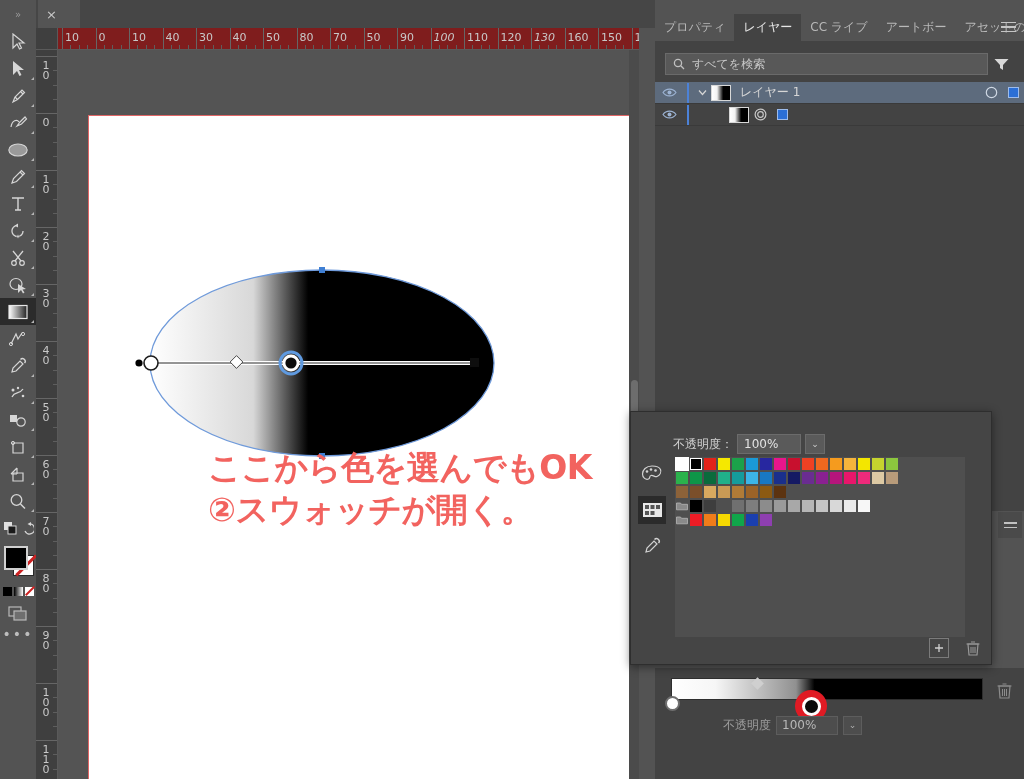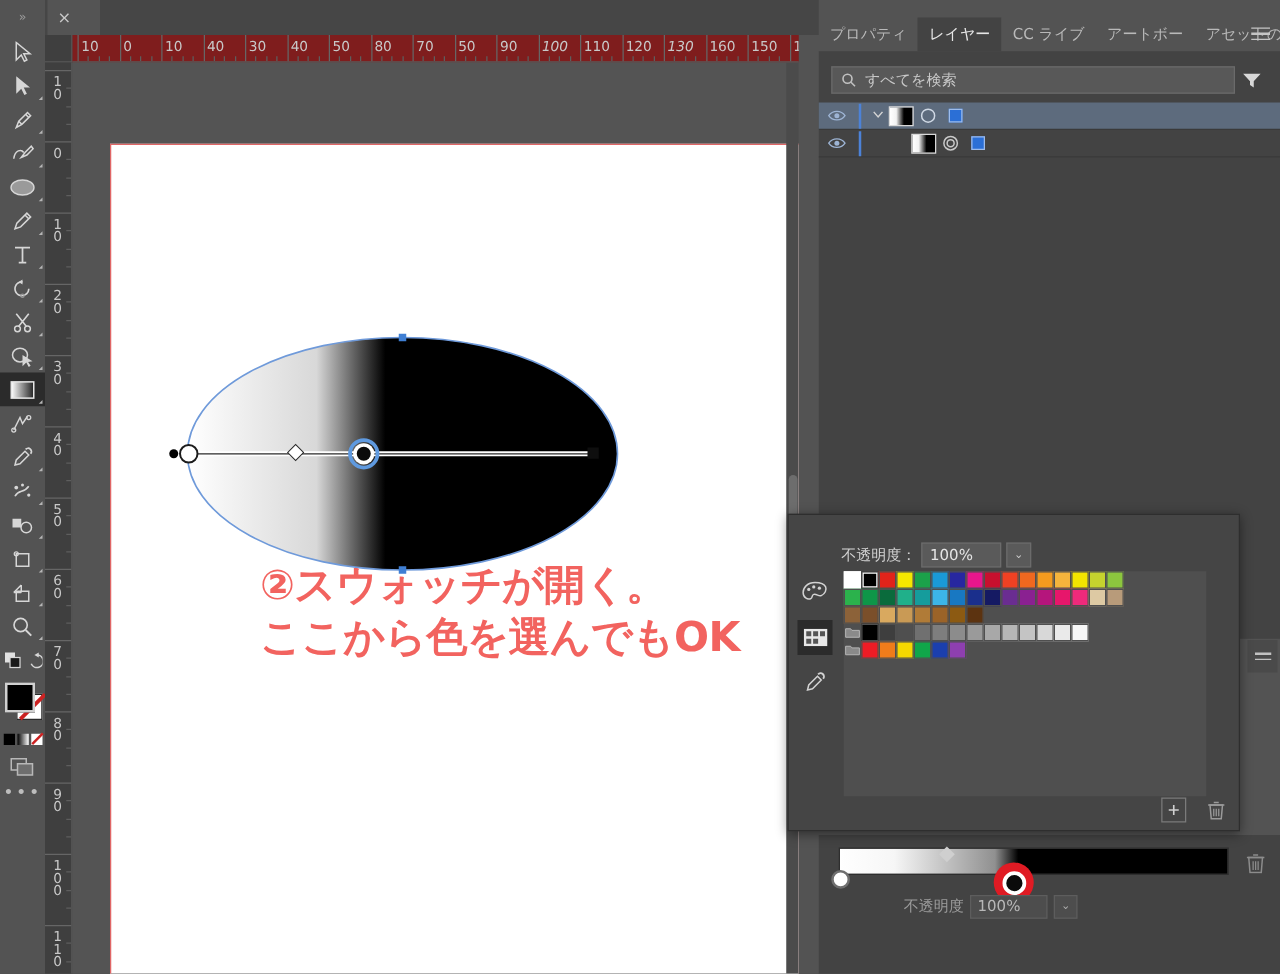--- a/index.html
+++ b/index.html
@@ -676,22 +676,22 @@
           <rect x="336" y="97" width="9" height="9" fill="#0e0e0e"></rect>
         </svg>
       </div>
     </div>
     <div class="scrollbar-v">
       <div class="scroll-thumb"></div>
     </div>
   </div>
 
   <div class="anno-swatch">
+    <div>ここから色を選んでもOK</div>
     <div>②スウォッチが開く。</div>
-    <div>ここから色を選んでもOK</div>
   </div>
 
   <div class="dock">
     <div class="dock-tabs" id="dockTabs">
         <div class="dock-tab">プロパティ</div>
         <div class="dock-tab active">レイヤー</div>
         <div class="dock-tab">CC ライブ</div>
         <div class="dock-tab">アートボー</div>
         <div class="dock-tab">アセットの</div>
       </div>
@@ -724,20 +724,21 @@
                 <circle cx="7.5" cy="5.5" r="2" fill="#9db4d4"></circle>
               </svg>
             </div>
             <div class="lr-bar">
               <i></i>
             </div>
             <div class="lr-twisty"><svg width="9" height="7" viewBox="0 0 9 7">
                 <path d="M1 1.5 L4.5 5.5 L8 1.5" fill="none" stroke="#d4d4d4" stroke-width="1.2"></path>
               </svg></div>
             <div class="lr-thumb"></div>
+            <div class="lr-name">レイヤー 1</div>
             <div class="lr-target">
               <svg width="13" height="13" viewBox="0 0 13 13">
                 <circle cx="6.5" cy="6.5" r="5.2" fill="none" stroke="#cfd8e4" stroke-width="1.2"></circle>
               </svg>
             </div>
             <div class="lr-sel">
               <span class="sel-sq"></span>
             </div>
           </div>
           <div class="layer-row" style="top: 63px;">

